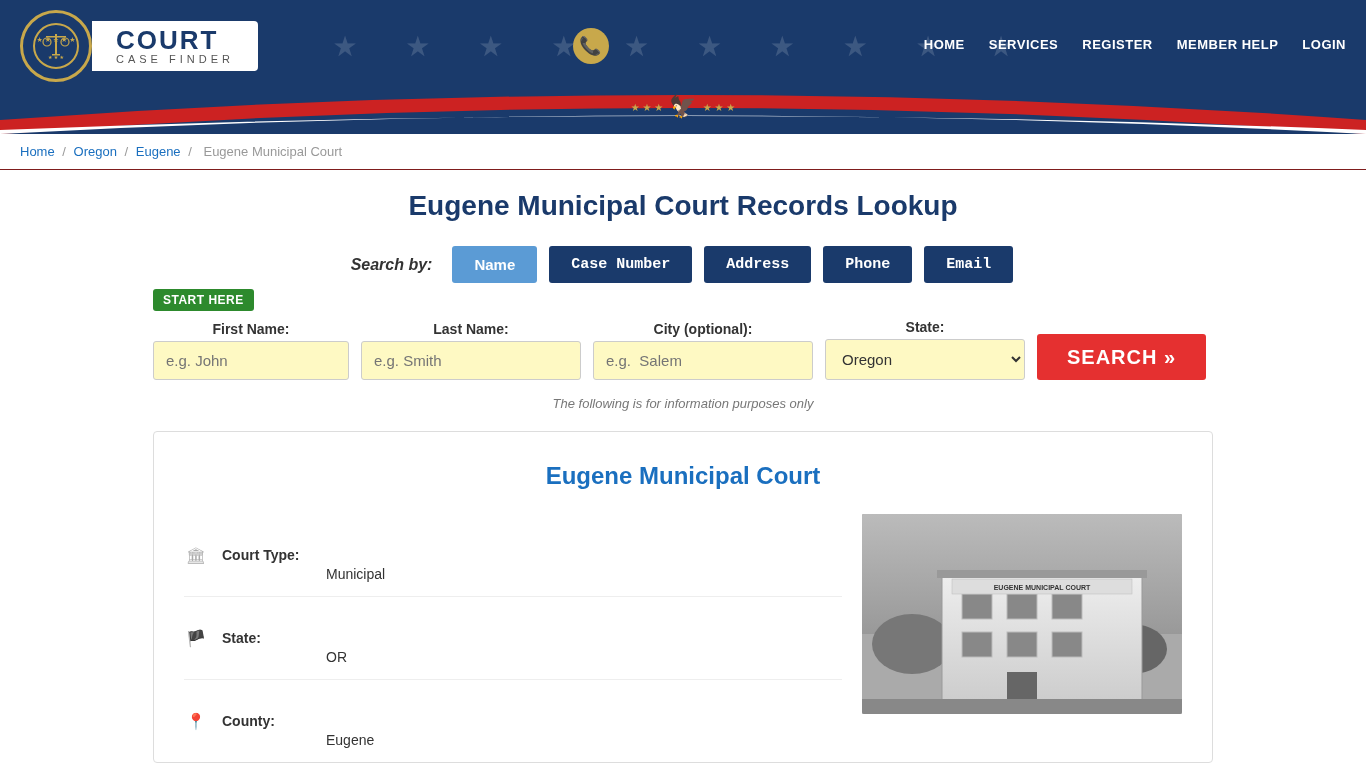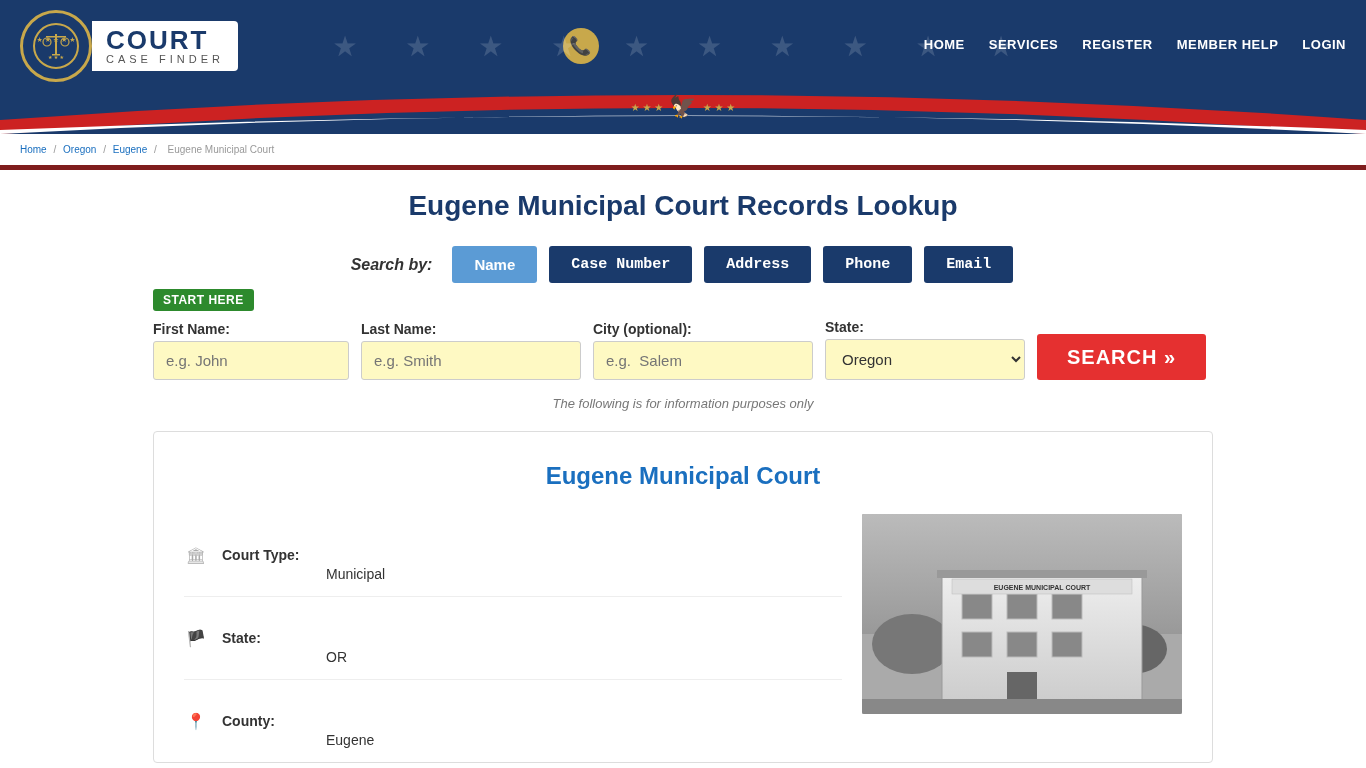--- a/index.html
+++ b/index.html
@@ -43,21 +43,21 @@
       align-items: center;
       justify-content: center;
       position: relative;
     }
     .logo-circle svg {
       width: 48px;
       height: 48px;
     }
     .logo-text {
       background: #fff;
-      padding: 6px 14px;
+      padding: 6px 24px;
       border-radius: 0 4px 4px 0;
       margin-left: 0;
     }
     .logo-text .court {
       font-size: 26px;
       font-weight: 900;
       color: #1a3a6b;
       letter-spacing: 2px;
       line-height: 1;
       display: block;
@@ -139,22 +139,22 @@
       align-items: center;
       gap: 6px;
       z-index: 10;
       color: #c8a84b;
       font-size: 11px;
     }
 
     
     .breadcrumb {
       padding: 10px 20px;
-      font-size: 10px;
-      border-bottom: 5px solid #7f1d1d;
+      font-size: 13px;
+      border-bottom: 1px solid #7f1d1d;
       background: #fff;
     }
     .breadcrumb a {
       color: #1a6fbf;
       text-decoration: none;
     }
     .breadcrumb span { color: #999; margin: 0 4px; }
 
     
     .main {
@@ -226,20 +226,21 @@
 
     .form-group {
       display: flex;
       flex-direction: column;
       gap: 4px;
     }
     .form-group label {
       font-size: 14px;
       font-weight: 600;
       color: #333;
+      text-align: center;
     }
     .form-group input,
     .form-group select {
       background: #fef9c3;
       border: 1px solid #ccc;
       border-radius: 3px;
       padding: 10px 12px;
       font-size: 15px;
       color: #999;
       outline: none;

